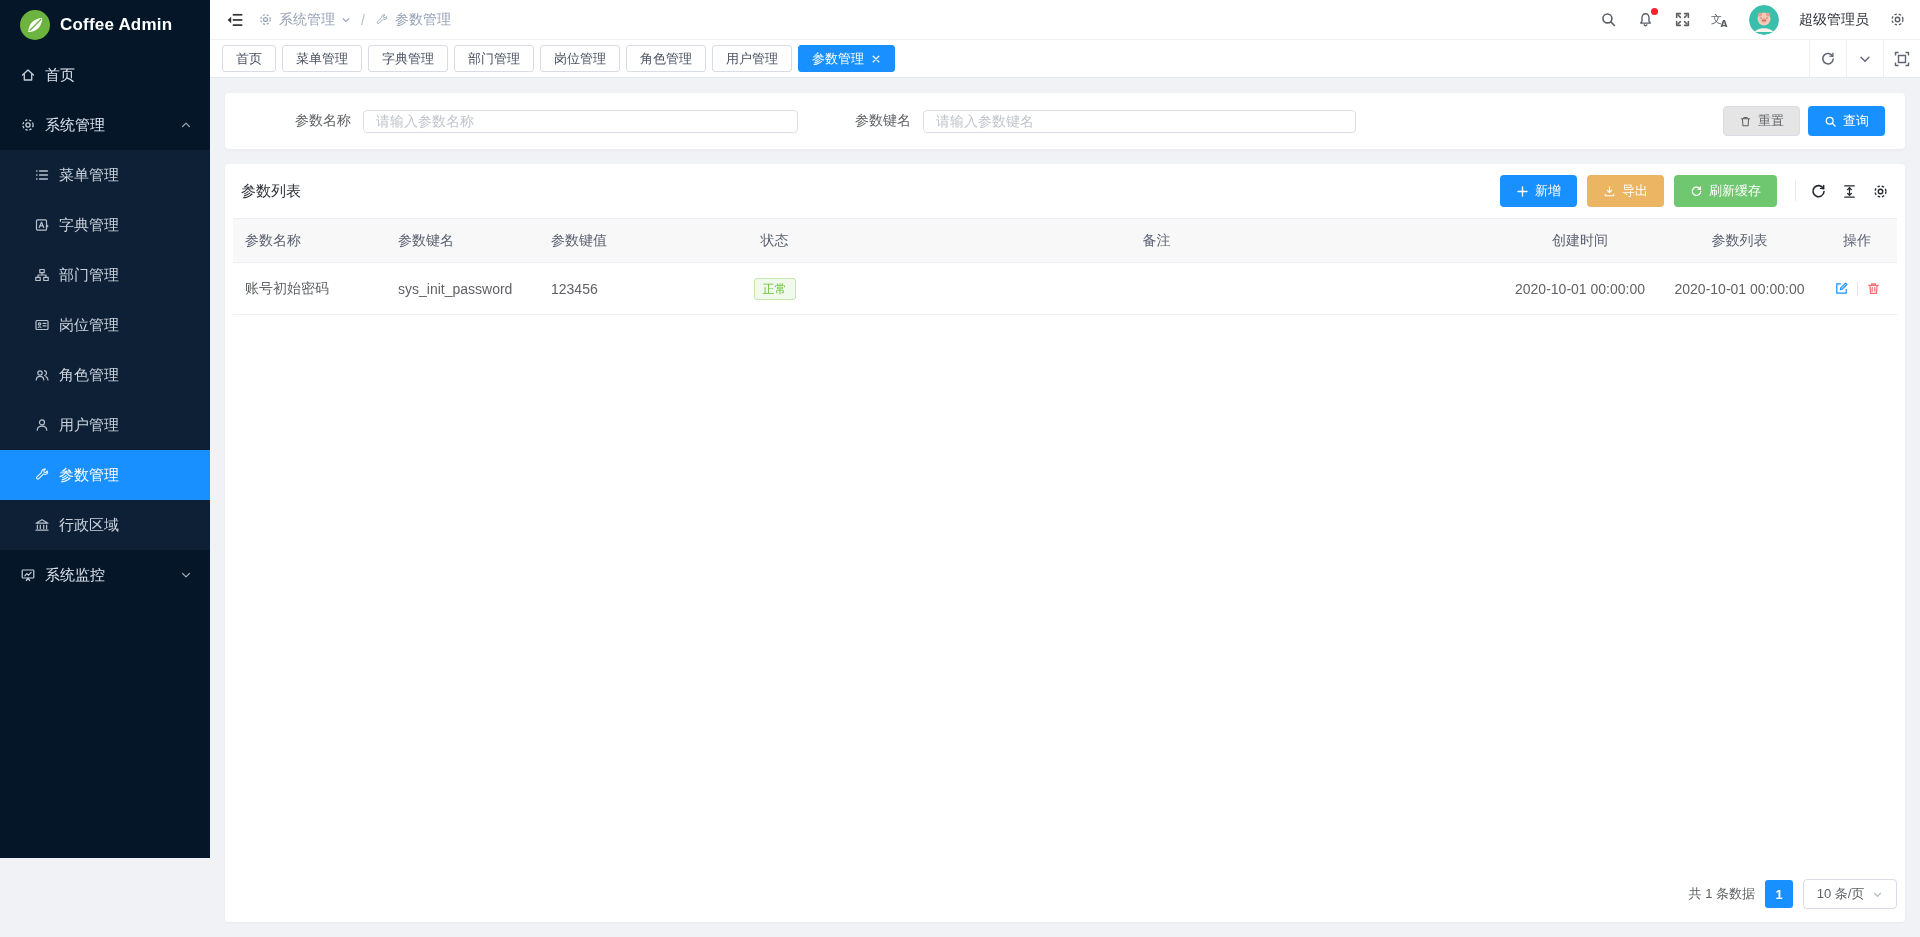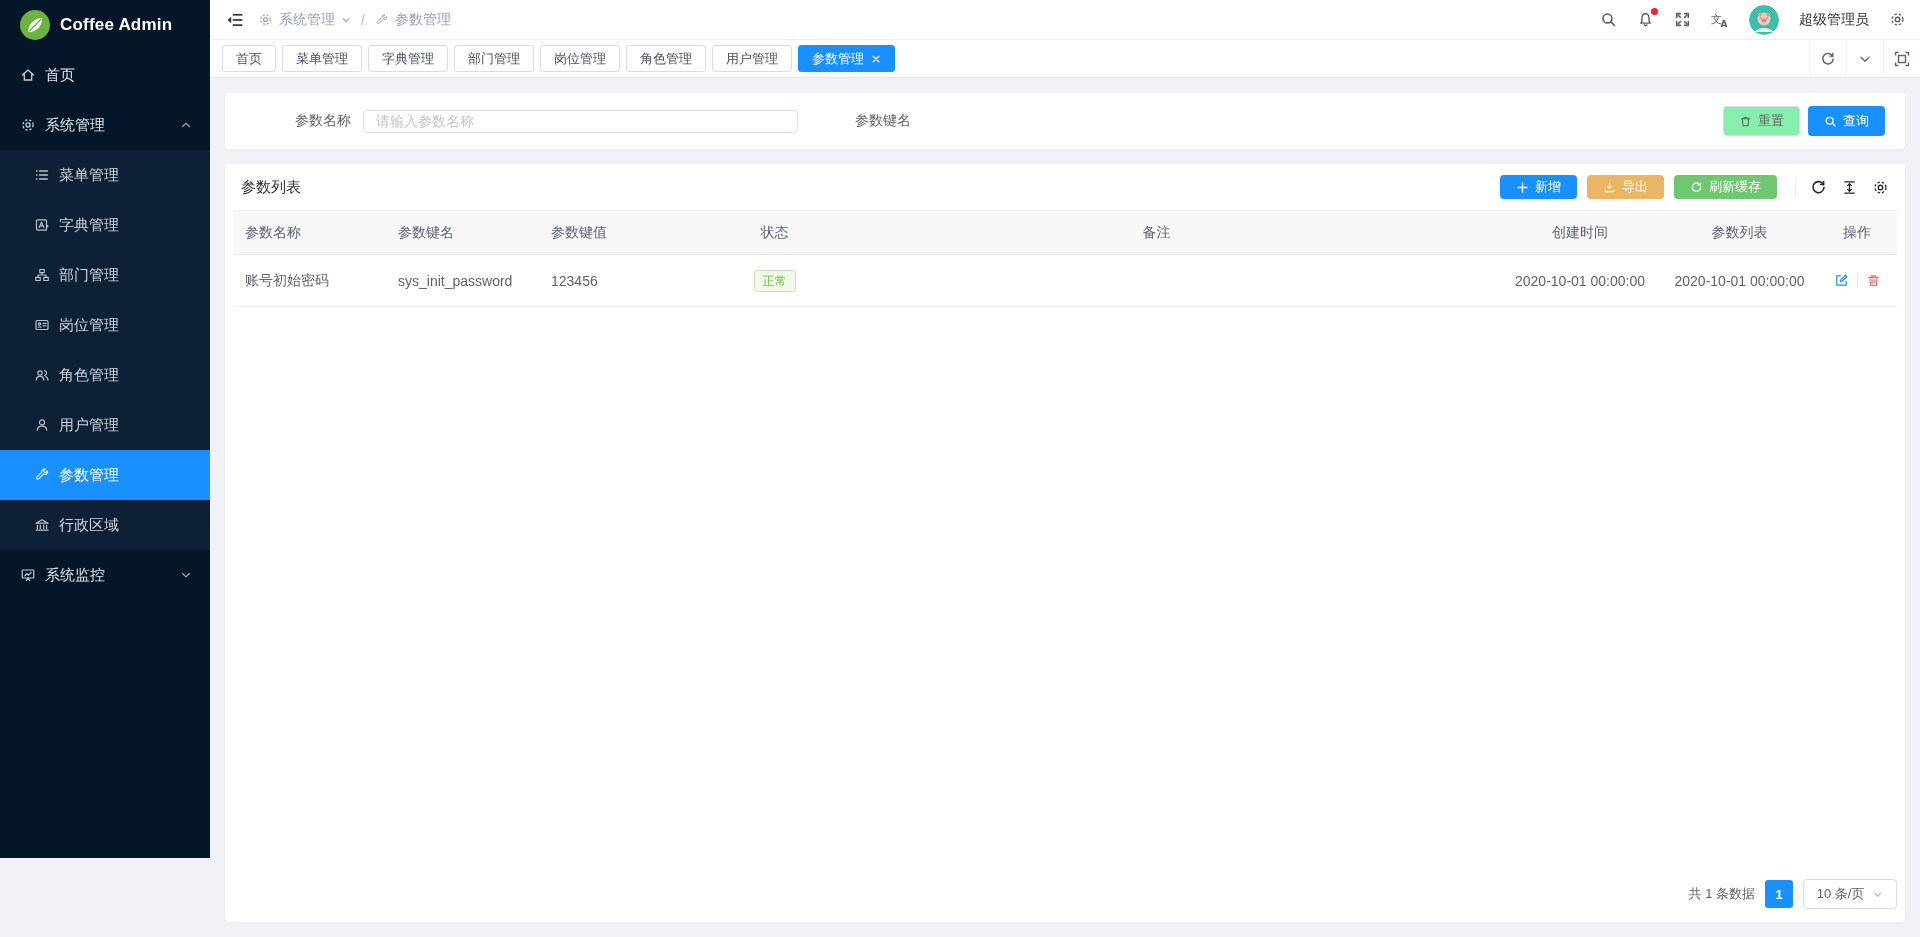--- a/index.html
+++ b/index.html
@@ -47,29 +47,29 @@
   .filter-card { background:#fff; border-radius:4px; height:56px; display:flex; align-items:center; padding:0 20px; box-shadow:0 1px 3px rgba(0,0,0,.04); }
   .f-label { color:#606266; font-size:14px; margin-right:12px; white-space:nowrap; }
   .f-label.first { margin-left:50px; }
   .f-label.second { margin-left:57px; }
   .f-input { width:435px; height:23px; border:1px solid #dcdfe6; border-radius:4px; padding:0 12px; font-size:14px; color:#606266;
     font-family:inherit; outline:none; }
   .f-input::placeholder { color:#c0c4cc; }
   .f-btns { margin-left:auto; display:flex; gap:8px; }
   .btn { height:30px; display:inline-flex; align-items:center; justify-content:center; gap:6px; border-radius:4px;
     font-size:13px; cursor:pointer; border:1px solid transparent; padding:0 15px; white-space:nowrap; font-family:inherit; }
-  .btn-plain { background:#86efac; border-color:#d9dce5; color:#606266; }
+  .btn-plain { background:#e5e5e5; border-color:#d9dce5; color:#606266; }
   .btn-primary { background:#1890ff; color:#fff; }
 
   
   .table-card { background:#fff; border-radius:4px; flex:1; display:flex; flex-direction:column; box-shadow:0 1px 3px rgba(0,0,0,.04); min-height:0; }
   .card-head { display:flex; align-items:center; padding:11px 16px; }
   .card-title { font-size:15px; color:#2d3138; }
   .head-right { margin-left:auto; display:flex; align-items:center; }
-  .btn-lg { height:24px; font-size:13px; margin-left:10px; }
+  .btn-lg { height:32px; font-size:13px; margin-left:10px; }
   .btn-add { background:#1890ff; color:#fff; }
   .btn-export { background:#ebb563; color:#fff; }
   .btn-cache { background:#6fc76f; color:#fff;justify-content:flex-end; }
   .head-div { width:1px; height:20px; background:#e8e8e8; margin:0 14px 0 18px; }
   .tool-ic { color:#24292f; display:flex; margin-left:14px; cursor:pointer; }
 
   .table-wrap { margin:0 8px; }
   table { width:100%; border-collapse:collapse; table-layout:fixed; }
   th { height:44px; background:#f8f8f9; color:#5a6170; font-weight:normal; font-size:14px;
     border-top:1px solid #ebeef5; border-bottom:1px solid #ebeef5; }
@@ -334,20 +334,21 @@
         </span>
       </span>
     </div>
 
     <div class="content">
 
       <div class="filter-card">
         <label class="f-label first">参数名称</label>
         <input class="f-input" type="text" placeholder="请输入参数名称" style="">
         <label class="f-label second">参数键名</label>
+        <input class="f-input" type="text" style="width: 433px;" placeholder="请输入参数键名">
         <span class="f-btns">
           <button class="btn btn-plain">
             <svg width="13" height="13" viewBox="0 0 16 16" stroke="currentColor" fill="none" stroke-width="1.3" stroke-linecap="round" stroke-linejoin="round">
                 <path d="M2.8 4.6 H13.2 M6 4.6 V3 H10 V4.6 M4.2 4.6 L4.8 13.2 H11.2 L11.8 4.6"></path>
               </svg>
             <span>重置</span>
           </button>
           <button class="btn btn-primary">
             <svg width="13" height="13" viewBox="0 0 16 16" stroke="currentColor" fill="none" stroke-width="1.6" stroke-linecap="round">
                 <circle cx="7" cy="7" r="4.2"></circle>

